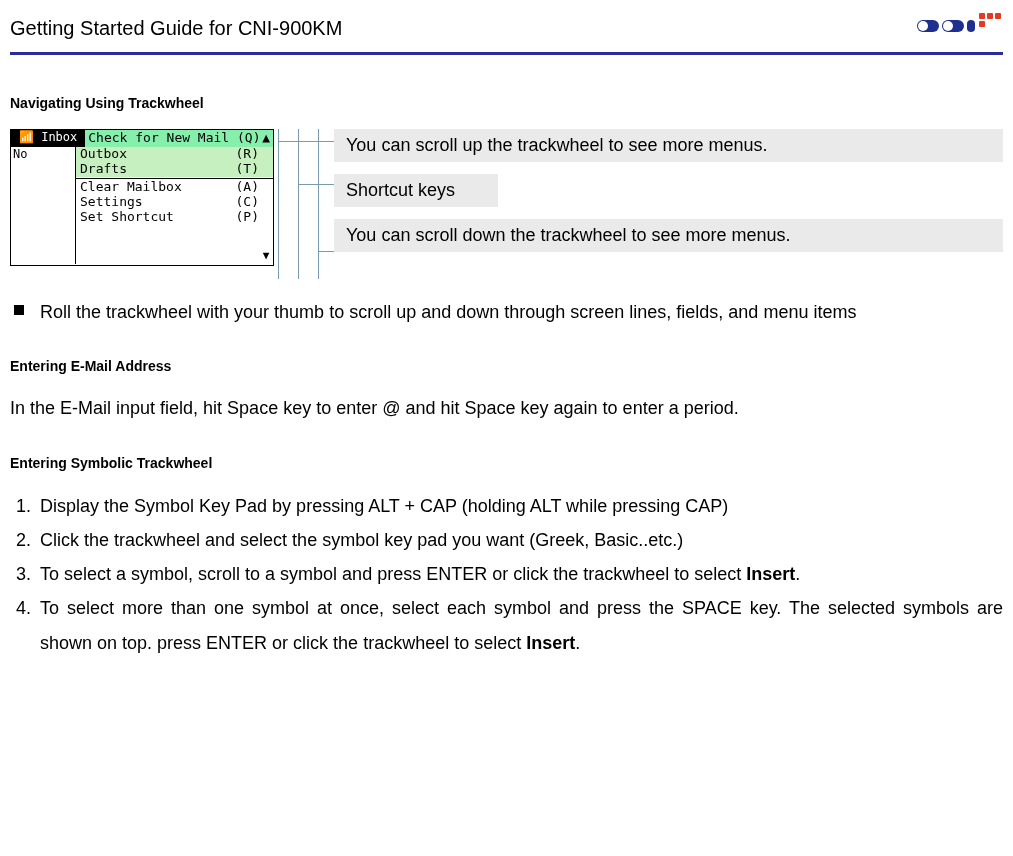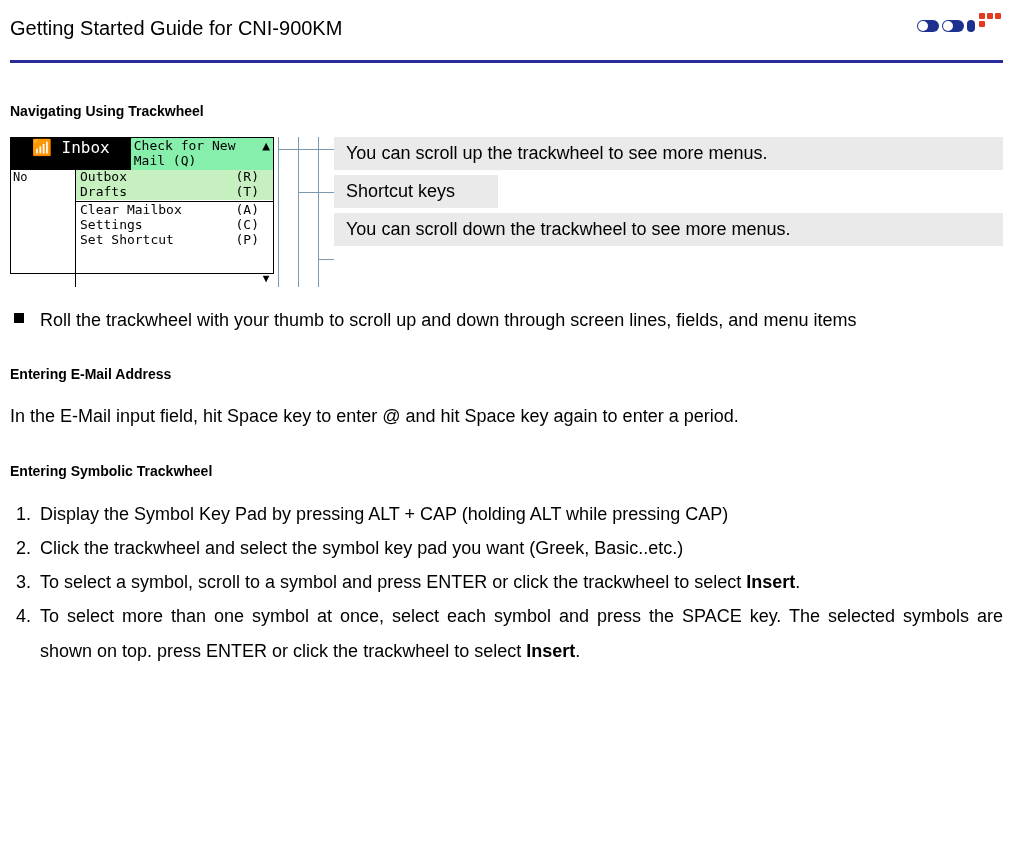--- a/index.html
+++ b/index.html
@@ -8,21 +8,21 @@
     font-family: Tahoma, Verdana, Arial, sans-serif;
     font-size: 18px;
     color: #000;
     width: 993px;
   }
   .header {
     display: flex;
     justify-content: space-between;
     align-items: flex-end;
     border-bottom: 3px solid #2b2b9c;
-    padding-bottom: 20px;
+    padding-bottom: 12px;
     margin-bottom: 40px;
   }
   .header-title {
     font-size: 20px;
     font-family: Arial, sans-serif;
   }
   .logo {
     display: flex;
     align-items: center;
   }
@@ -48,23 +48,23 @@
     flex-shrink: 0;
   }
   .scr-top {
     display: flex;
     background: #000;
     color: #000;
   }
   .scr-left-chip {
     background:#000;
     color:#fff;
-    padding:1px 21px;
+    padding:1px 8px;
     white-space:nowrap;
-    font-size:16px;
+    font-size:12px;
   }
   .scr-top-right {
     flex:1;
     background:#86efac;
     padding:1px 3px;
     display:flex;
     justify-content:space-between;
   }
   .scr-body {
     display:flex;
@@ -117,21 +117,21 @@
   }
   .conn-vert {
     position:absolute;
     border-left:1px solid #7a9ab0;
     width:0;
   }
   .callouts {
     flex:1;
     display:flex;
     flex-direction:column;
-    gap:5px;
+    gap:12px;
   }
   .callout-box {
     background:#eaeaea;
     padding:6px 12px;
     font-size:18px;
   }
   .callout-short { width:140px; }
   ul.square {
     list-style:none;
     padding:0;

